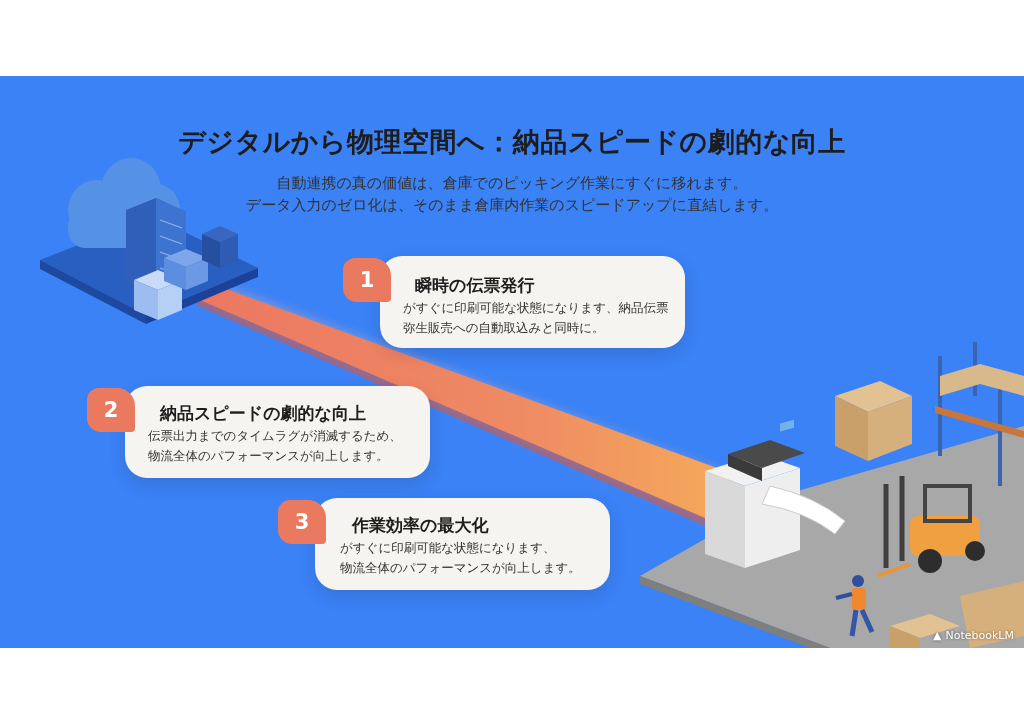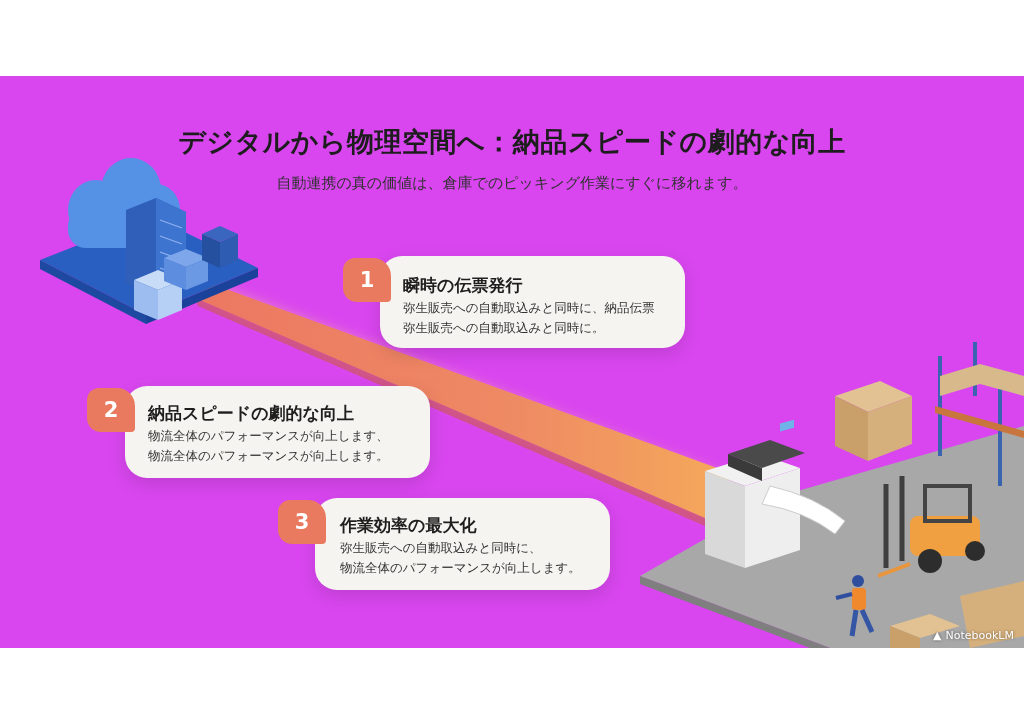--- a/index.html
+++ b/index.html
@@ -1,25 +1,25 @@
 <!DOCTYPE html>
 <html><head>
 <meta charset="utf-8">
 <style>
   html, body { margin:0; padding:0; }
   body { width:1024px; height:724px; background:#ffffff; position:relative; overflow:hidden;
          font-family:"DejaVu Sans", "Liberation Sans", sans-serif; }
-  .slide { position:absolute; left:0; top:76px; width:1024px; height:572px; background:#d946ef; overflow:hidden; }
+  .slide { position:absolute; left:0; top:76px; width:1024px; height:572px; background:#3b82f6; overflow:hidden; }
   .title { position:absolute; left:0; width:1024px; top:48px; text-align:center; font-size:27px; font-weight:bold; color:#1d1d1d; letter-spacing:0.5px; }
   .subtitle { position:absolute; left:0; width:1024px; top:96px; text-align:center; font-size:15px; color:#333; line-height:22px; }
   .beam { position:absolute; left:0; top:0; width:1024px; height:572px; }
   .card { position:absolute; background:#f6f4f0; border-radius:22px; box-shadow:0 6px 18px rgba(0,0,0,0.13); }
   .badge { position:absolute; width:48px; height:44px; background:#e97a5f; border-radius:12px 18px 4px 14px;
            color:#fff; font-weight:bold; font-size:21px; display:flex; align-items:center; justify-content:center; }
-  .card-title { position:absolute; font-size:17px; font-weight:bold; color:#1e1e1e; white-space:nowrap; }
+  .card-title { position:absolute; font-size:17px; font-weight:bold; color:#1e1e1e; white-space:nowrap;margin-left:12px; }
   .card-body { position:absolute; font-size:12.5px; color:#333; line-height:20px; white-space:nowrap; }
   .nlm { position:absolute; right:10px; bottom:6px; font-size:11px; color:#fff; display:flex; align-items:center; gap:4px;
          text-shadow:0 0 3px rgba(0,0,0,0.5); }
 </style>
 </head>
 <body>
 
 <div class="slide">
 
   <svg class="beam" viewBox="0 0 1024 572">
@@ -122,43 +122,44 @@
     <g>
       <polygon points="250,290 290,278 320,290 280,302" fill="#e2c192"></polygon>
       <polygon points="250,290 280,302 280,312 250,312" fill="#c99f6a"></polygon>
       <polygon points="320,260 384,245 384,300 330,312" fill="#d6b07c"></polygon>
     </g>
   </svg>
 
   <div class="title">デジタルから物理空間へ：納品スピードの劇的な向上</div>
   <div class="subtitle">
     <div>自動連携の真の価値は、倉庫でのピッキング作業にすぐに移れます。</div>
+    <div>データ入力のゼロ化は、そのまま倉庫内作業のスピードアップに直結します。</div>
   </div>
 
   <div class="card" style="left:380px;top:180px;width:305px;height:92px;"></div>
   <div class="badge" style="left:343px;top:182px;">1</div>
   <div class="card-title" style="left:403px;top:198px;">瞬時の伝票発行</div>
   <div class="card-body" style="left:403px;top:222px;">
-    <div>弥生販売への自動取込みと同時に、納品伝票</div>
+    <div>がすぐに印刷可能な状態になります、納品伝票</div>
     <div>弥生販売への自動取込みと同時に。</div>
   </div>
 
   <div class="card" style="left:125px;top:310px;width:305px;height:92px;"></div>
   <div class="badge" style="left:87px;top:312px;">2</div>
   <div class="card-title" style="left:148px;top:326px;">納品スピードの劇的な向上</div>
   <div class="card-body" style="left:148px;top:350px;">
-    <div>物流全体のパフォーマンスが向上します、</div>
+    <div>伝票出力までのタイムラグが消滅するため、</div>
     <div>物流全体のパフォーマンスが向上します。</div>
   </div>
 
   <div class="card" style="left:315px;top:422px;width:295px;height:92px;"></div>
   <div class="badge" style="left:278px;top:424px;">3</div>
   <div class="card-title" style="left:340px;top:438px;">作業効率の最大化</div>
   <div class="card-body" style="left:340px;top:462px;">
-    <div>弥生販売への自動取込みと同時に、</div>
+    <div>がすぐに印刷可能な状態になります、</div>
     <div>物流全体のパフォーマンスが向上します。</div>
   </div>
 
   <div class="nlm">
     <span>▲</span>
     <span>NotebookLM</span>
   </div>
 </div>
 
 </body></html>

